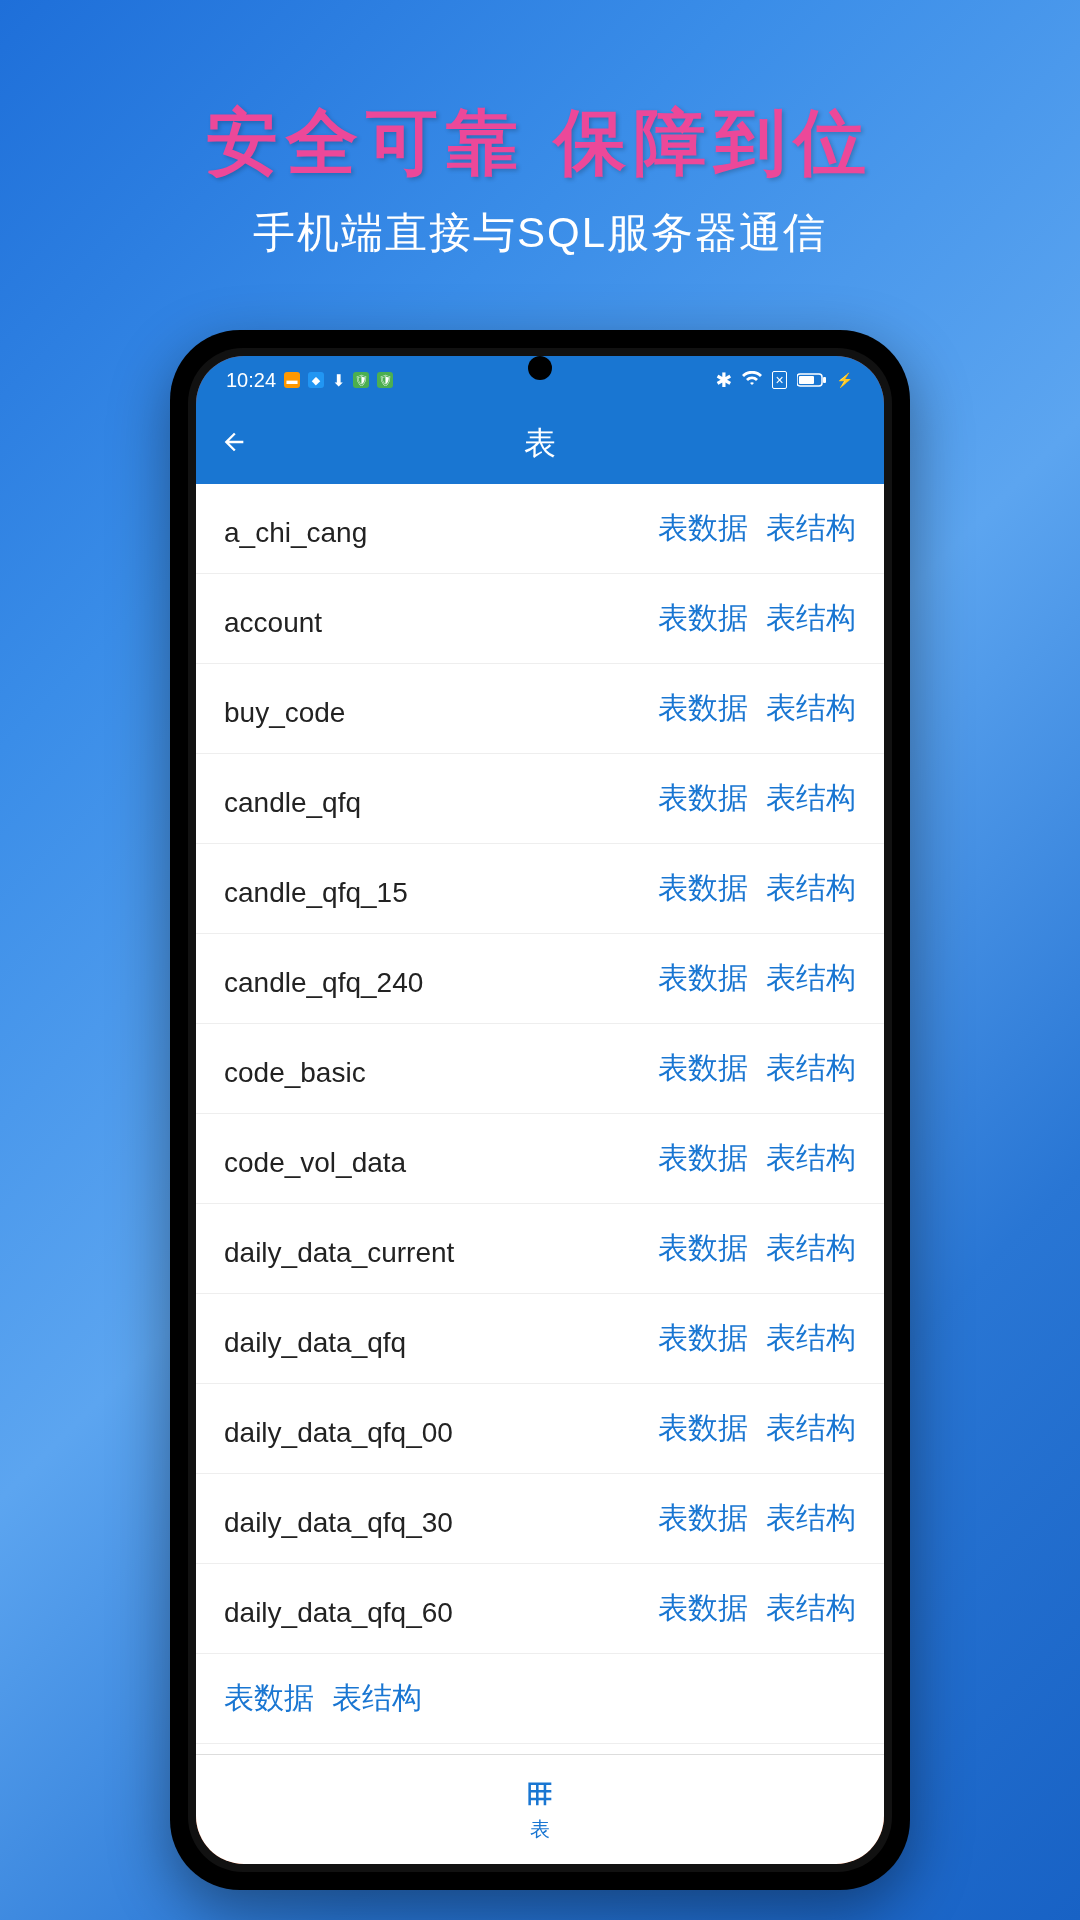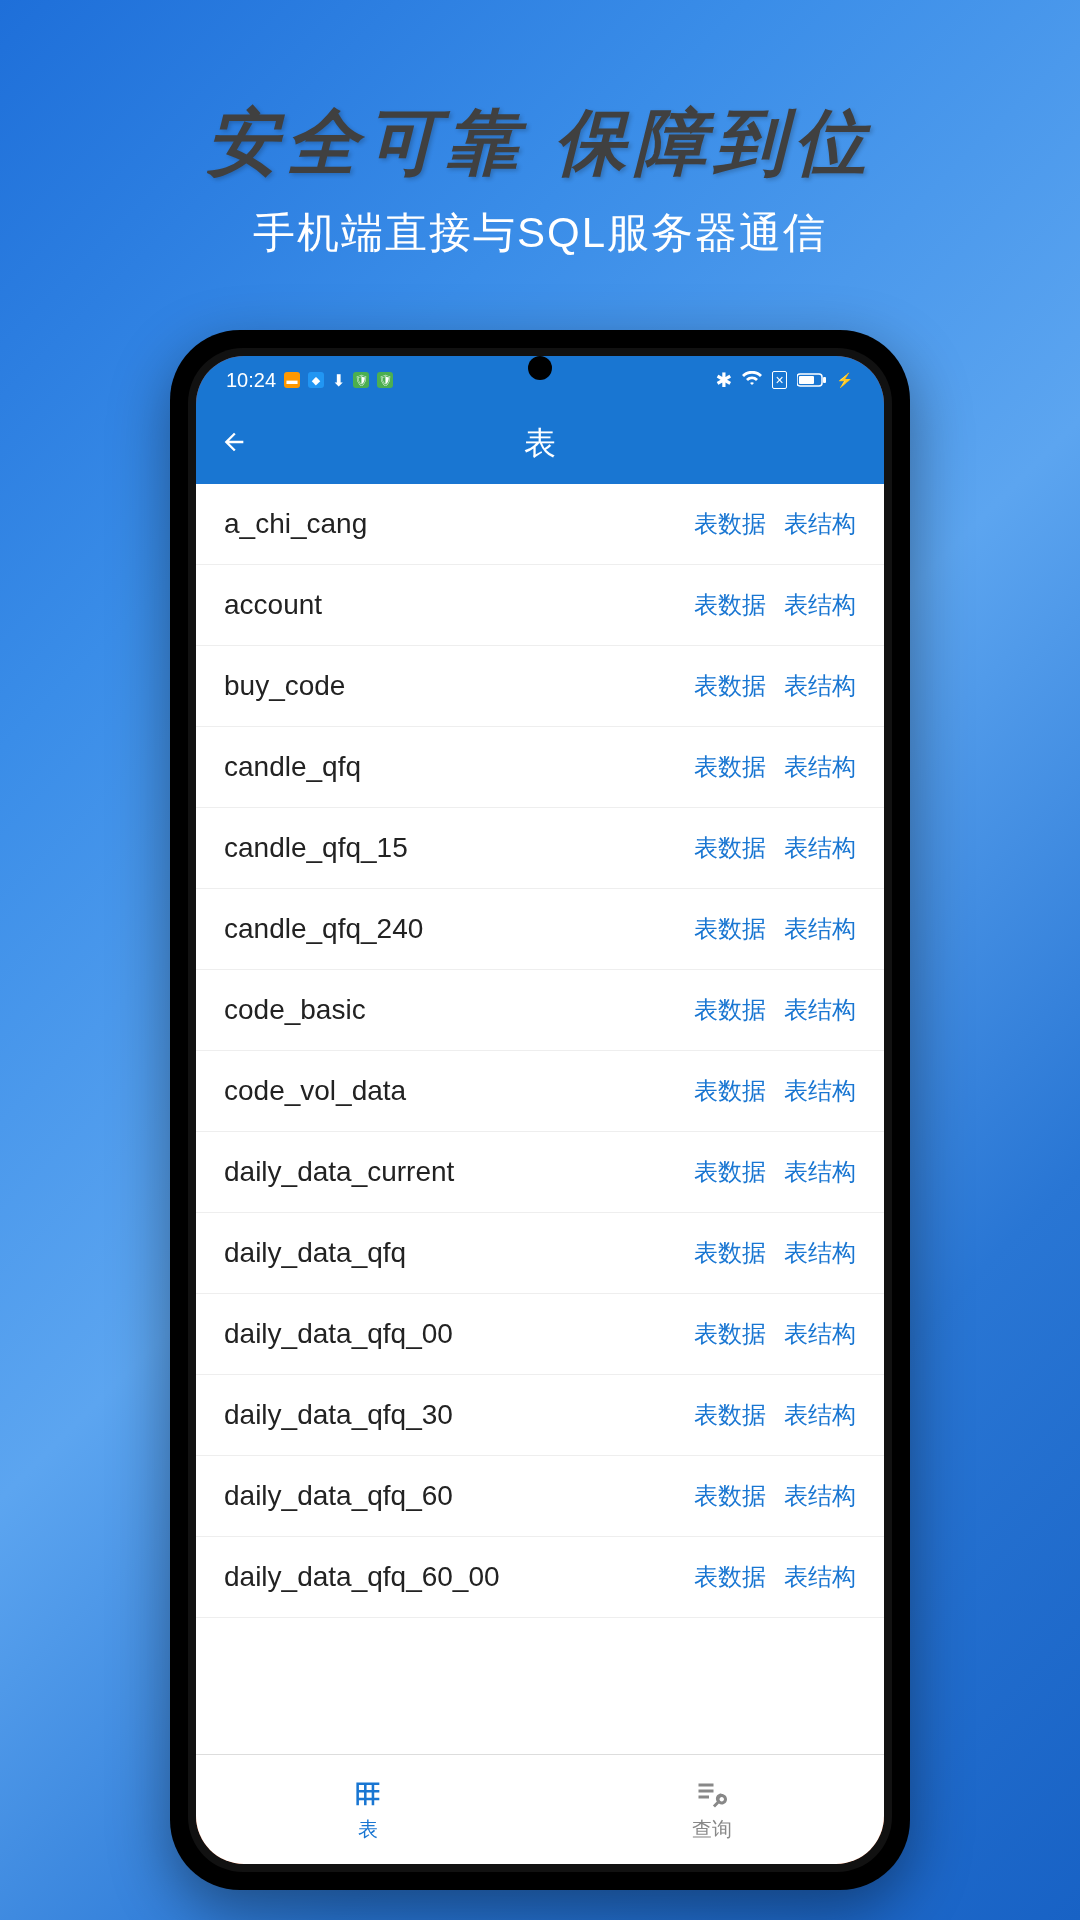--- a/index.html
+++ b/index.html
@@ -6,26 +6,25 @@
 body {
   width: 1080px;
   height: 1920px;
   background: linear-gradient(135deg, #1e6fd9 0%, #3a8de8 25%, #5ca5f0 50%, #2976d4 75%, #1862c5 100%);
   font-family: -apple-system, "Helvetica Neue", Arial, sans-serif;
   position: relative;
   overflow: hidden;
 }
 .promo-title {
   text-align: center;
-  color: #404040;
+  color: #ec4899;
   font-size: 72px;
   font-weight: 900;
   letter-spacing: 8px;
   margin-top: 95px;
-  font-style: italic;
   text-shadow: 2px 2px 4px rgba(0,0,0,0.2);
 }
 .promo-subtitle {
   text-align: center;
   color: #fff;
   font-size: 42px;
   font-weight: 300;
   margin-top: 14px;
   letter-spacing: 2px;
 }
@@ -115,21 +114,21 @@
 }
 .table-name {
   font-size: 28px;
   color: #222;
 }
 .table-actions {
   display: flex;
   gap: 18px;
 }
 .action-link {
-  font-size: 24px;
+  font-size: 30px;
   color: #1976d2;
   cursor: pointer;
 }
 .bottom-nav {
   height: 110px;
   display: flex;
   border-top: 1px solid #ddd;
   background: #fff;
 }
 .nav-item {
@@ -293,41 +292,32 @@
             </div>
           </div>
           <div class="table-row">
             <span class="table-name">daily_data_qfq_60</span>
             <div class="table-actions">
               <span class="action-link">表数据</span>
               <span class="action-link">表结构</span>
             </div>
           </div>
           <div class="table-row">
-            <span class="table-name">daily_data_qfq_60_00</span>
             <div class="table-actions">
               <span class="action-link">表数据</span>
               <span class="action-link">表结构</span>
             </div>
           </div>
         </div>
 
       <div class="bottom-nav">
         <div class="nav-item nav-active">
           <span class="nav-icon">
             <svg width="36" height="36" viewBox="0 0 24 24">
                 <path fill="#1976d2" d="M3 3h18v18H3V3zm2 2v4h4V5H5zm6 0v4h4V5h-4zm6 0v4h4V5h-4zM5 11v4h4v-4H5zm6 0v4h4v-4h-4zm6 0v4h4v-4h-4zM5 17v4h4v-4H5zm6 0v4h4v-4h-4zm6 0v4h4v-4h-4z" transform="scale(0.85) translate(2,2)"></path>
               </svg>
           </span>
           <span class="nav-label">表</span>
         </div>
-        <div class="nav-item nav-inactive">
-          <span class="nav-icon">
-            <svg width="36" height="36" viewBox="0 0 24 24">
-                <path fill="#888" d="M3 5h10v2H3V5zm0 4h10v2H3V9zm0 4h7v2H3v-2zm15.5-1c1.9 0 3.5 1.6 3.5 3.5S20.4 19 18.5 19c-.7 0-1.4-.2-1.9-.6L14 21l-1.4-1.4 2.6-2.6c-.4-.6-.6-1.2-.6-1.9 0-1.9 1.6-3.5 3.5-3.5zm0 2c-.8 0-1.5.7-1.5 1.5s.7 1.5 1.5 1.5 1.5-.7 1.5-1.5-.7-1.5-1.5-1.5z"></path>
-              </svg>
-          </span>
-          <span class="nav-label">查询</span>
-        </div>
       </div>
     </div>
   </div>
 </div>
 
 </body></html>

